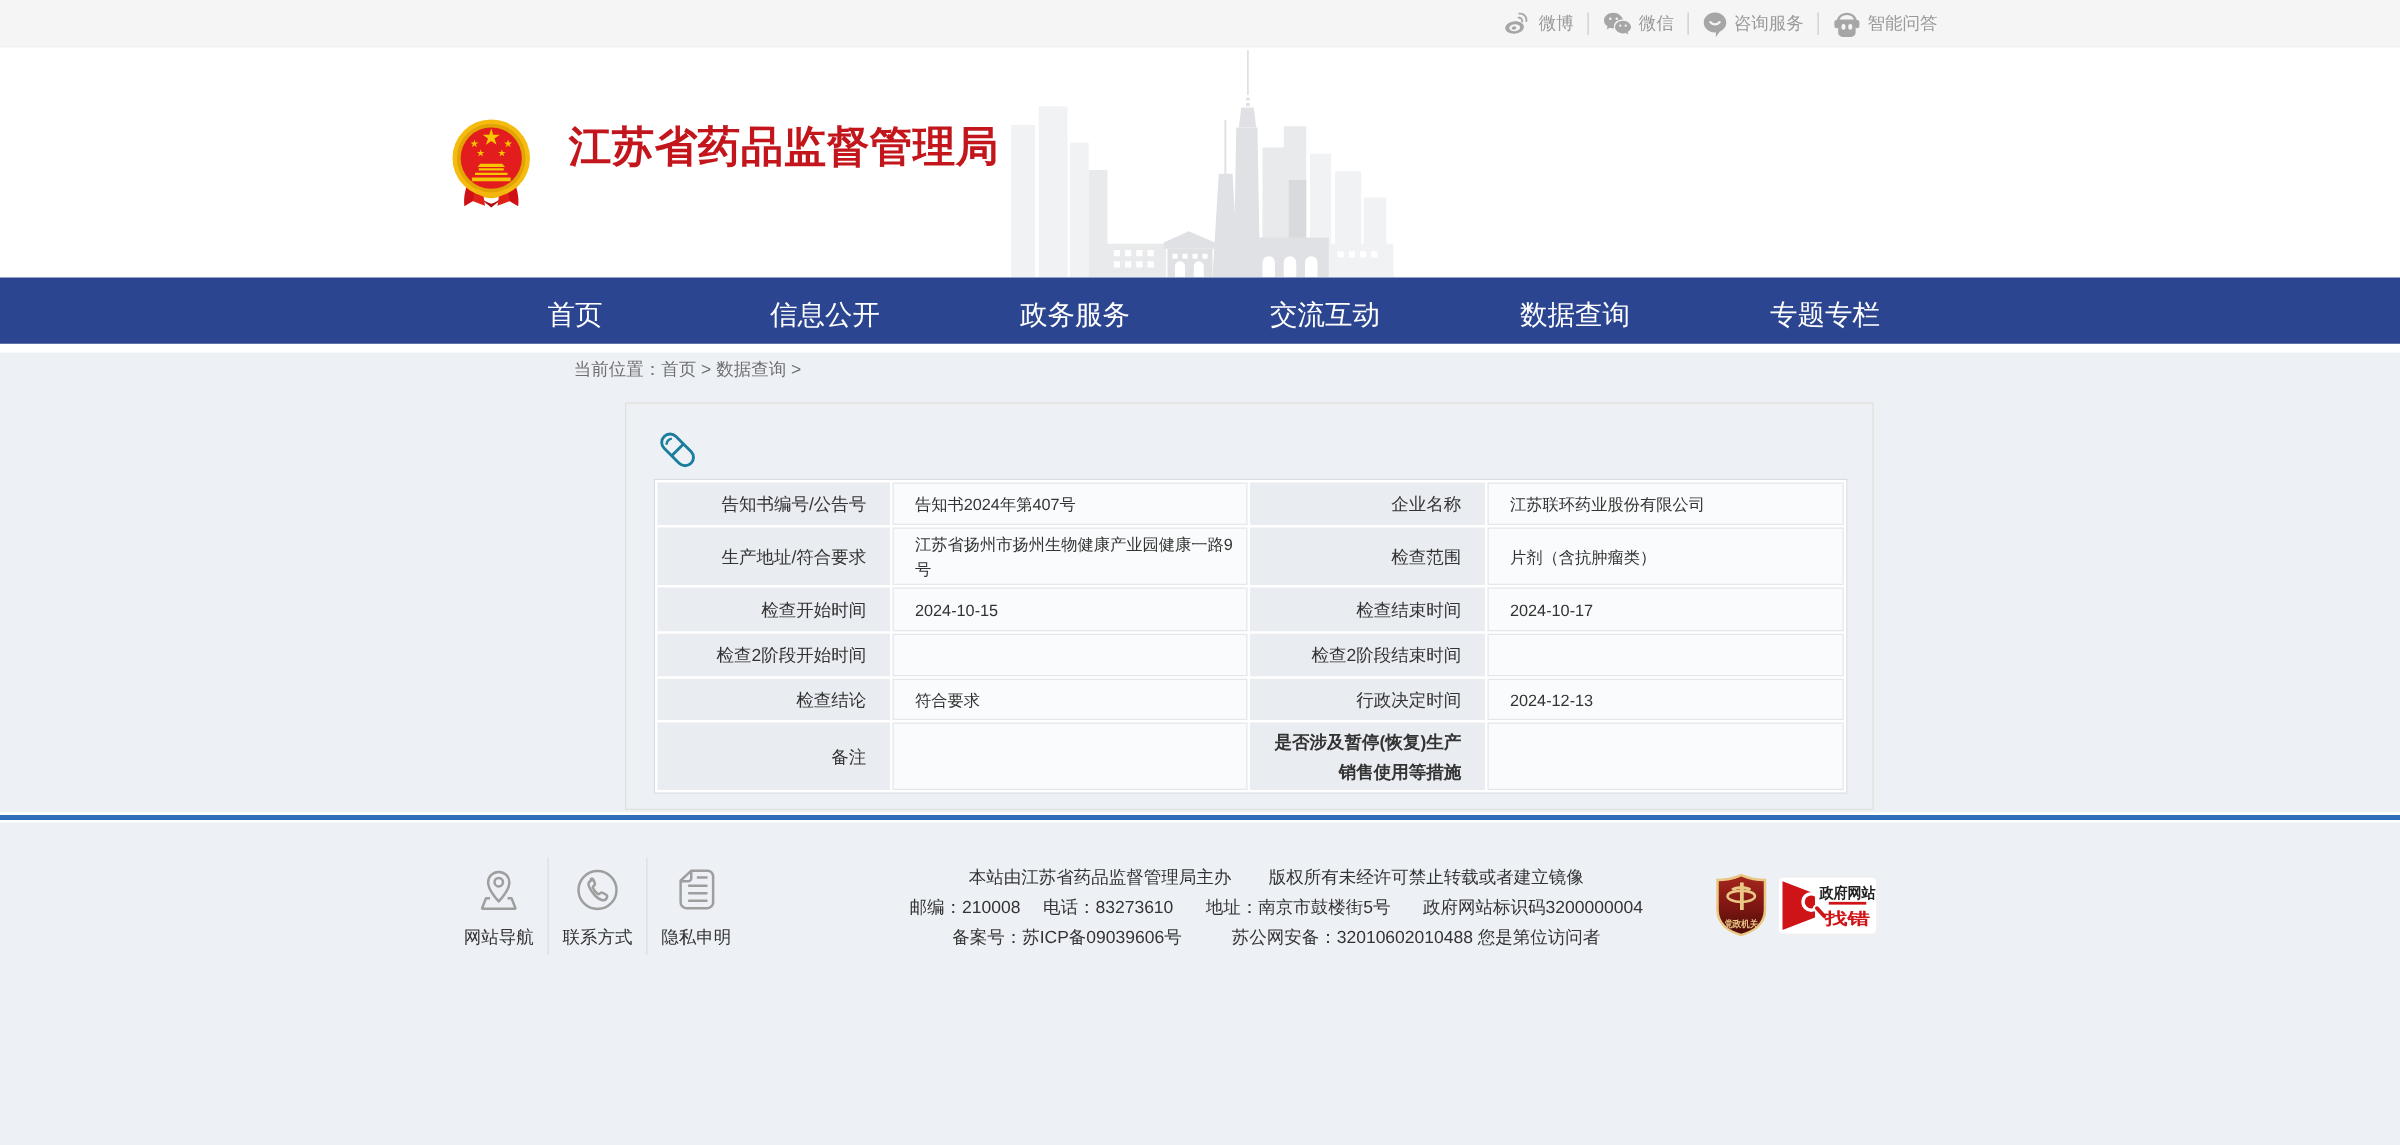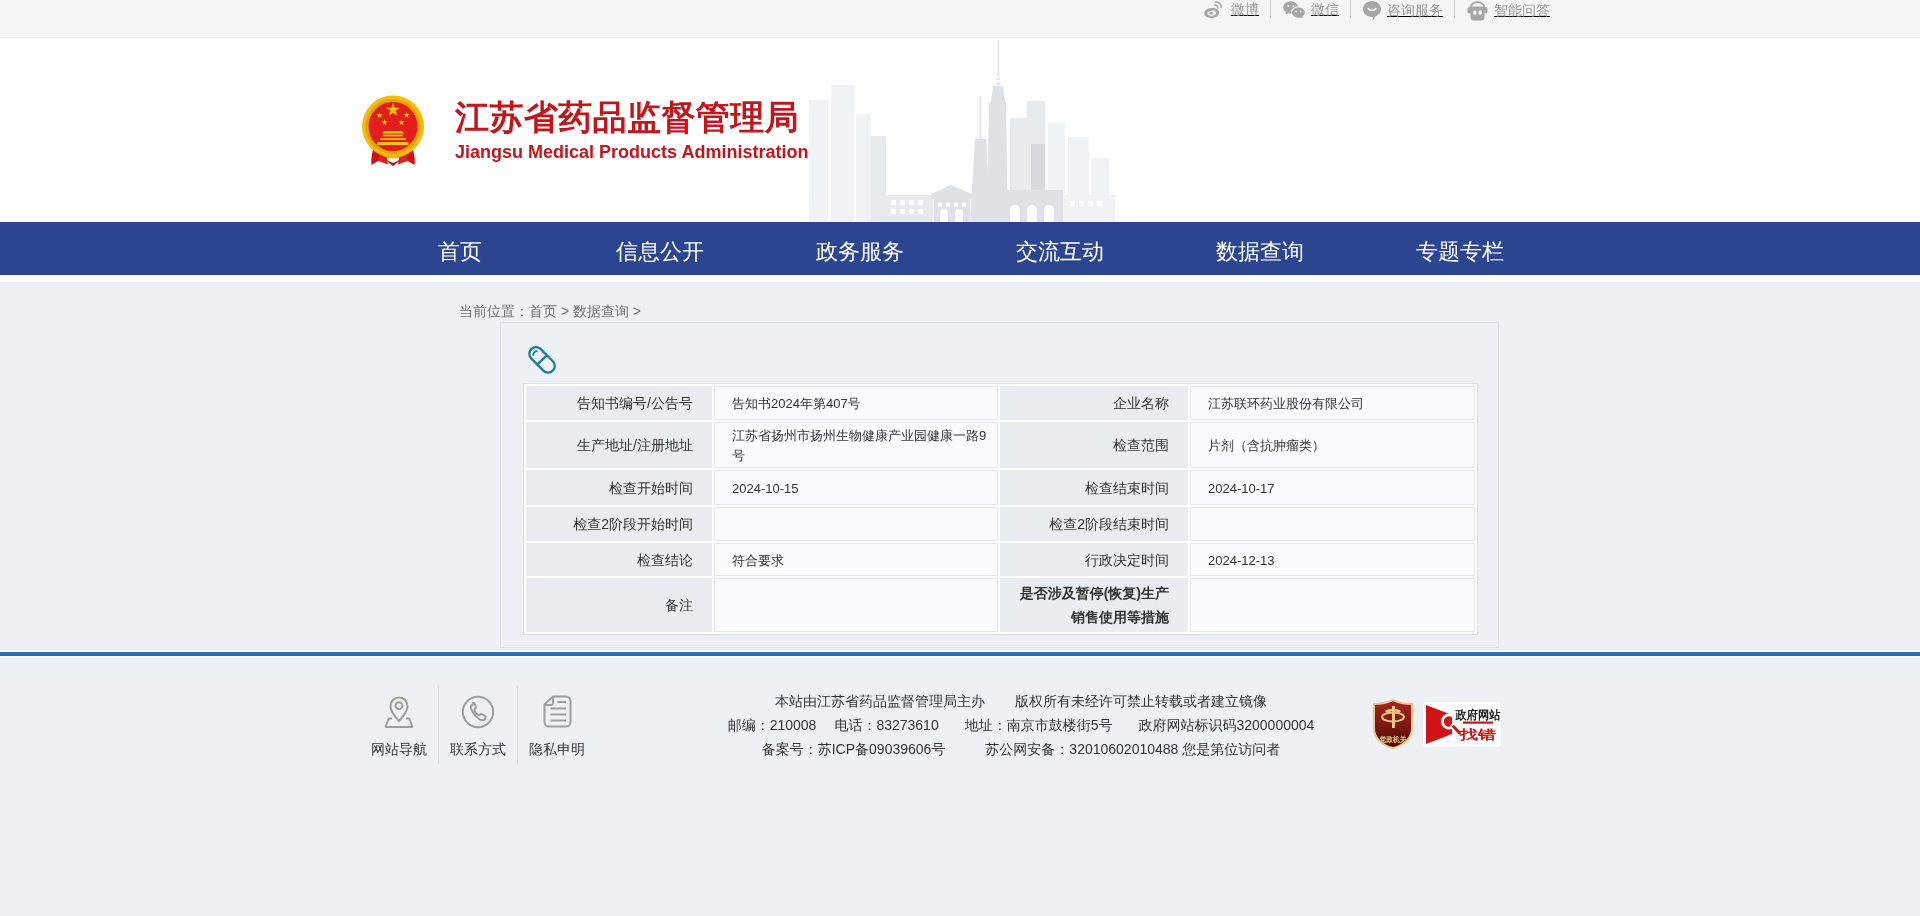--- a/index.html
+++ b/index.html
@@ -2,40 +2,40 @@
 <html lang="zh"><head>
 <meta charset="utf-8">
 <style>
 * { margin:0; padding:0; box-sizing:border-box; }
 html,body { width:1920px; height:916px; overflow:hidden; }
 body { font-family:"Liberation Sans",sans-serif; }
 #page { position:relative; width:1920px; height:916px; background:#fff; }
 
 
 .topbar { position:absolute; left:0; top:0; width:1920px; height:38px; background:#f5f5f5; border-bottom:1px solid #ebebeb; }
-.topbar .inner { width:1200px; margin:0 auto; height:38px; display:flex; justify-content:flex-end; align-items:flex-start; padding-right:10px;text-decoration:underline; }
+.topbar .inner { width:1200px; margin:0 auto; height:38px; display:flex; justify-content:flex-end; align-items:center; padding-right:10px; }
 .tlink { display:flex; align-items:center; color:#999; font-size:14px; }
 .tlink svg { margin-right:5px; }
 .tsep { width:1px; height:18px; background:#ccc; margin:0 11px; }
 
 
 .header { position:absolute; left:0; top:38px; width:1920px; height:184px; background:#fff; overflow:hidden; }
 .emblem { position:absolute; left:360px; top:57px; }
 .zhtitle { position:absolute; left:455px; top:57px; font-size:34px; font-weight:bold; color:#c3161c; letter-spacing:0.4px; white-space:nowrap; }
 .entitle { position:absolute; left:455px; top:104px; font-size:18px; font-weight:bold; color:#c3161c; white-space:nowrap; }
 .skyline { position:absolute; left:805px; bottom:0; }
 
 
 .nav { position:absolute; left:0; top:222px; width:1920px; height:53px; background:#2b4590; }
 .nav ul { width:1200px; margin:0 auto; list-style:none; font-size:0; }
 .nav li { display:inline-block; width:200px; height:60px; line-height:60px; text-align:center; font-size:22px; color:#fff; }
 
 
 .main { position:absolute; left:0; top:282px; width:1920px; height:368px; background:#edf1f6; }
-.crumb { position:absolute; left:459px; top:21px; font-size:14px; color:#6f6f6f; }
+.crumb { position:absolute; left:459px; top:5px; font-size:14px; color:#6f6f6f; }
 .card { position:absolute; left:460px; top:40px; width:999px; height:326px; border:1px solid #e0dfda;margin-left:40px; }
 .pill { position:absolute; left:25px; top:21px; }
 table.tb { position:absolute; left:22px; top:60px; width:955px; border-collapse:separate; border-spacing:2px; background:#fff; table-layout:fixed; border:1px solid #d8dde3; }
 .tb td { vertical-align:middle; line-height:20px; }
 .tb .lb { background:#e9ecf0; text-align:right; padding:0 19px 0 6px; color:#333; font-size:14px; }
 .tb .vl { background:#fafbfc; text-align:left; padding:2px 10px 0 17px; color:#333; font-size:13px; border:1px solid #e3e8ec; }
 
 
 .bluebar { position:absolute; left:0; top:650px; width:1920px; height:8px; background:#fff; }
 .bluebar i { display:block; margin-top:2px; height:4px; background:#2f6db8; }
@@ -164,21 +164,20 @@
         <path transform="translate(24.5 27.5) scale(3.2)" d="M0 -1 L0.2245 -0.309 0.951 -0.309 0.363 0.118 0.588 0.809 0 0.382 -0.588 0.809 -0.363 0.118 -0.951 -0.309 -0.2245 -0.309 Z"></path>
         <path transform="translate(41.5 27.5) scale(3.2)" d="M0 -1 L0.2245 -0.309 0.951 -0.309 0.363 0.118 0.588 0.809 0 0.382 -0.588 0.809 -0.363 0.118 -0.951 -0.309 -0.2245 -0.309 Z"></path>
         <path d="M22 38.6 l2.2-2.6 h17.6 l2.2 2.6 z"></path>
         <rect x="23" y="39.6" width="20" height="1.8"></rect>
         <rect x="20" y="43.2" width="26" height="1.8"></rect>
         <rect x="17.5" y="47" width="31" height="3"></rect>
       </g>
       <path d="M21.5 55.5 Q33 63.5 44.5 55.5 L44.5 59.5 Q33 67.5 21.5 59.5 Z" fill="#f2b60c"></path>
     </svg>
     <div class="zhtitle">江苏省药品监督管理局</div>
-    <div class="entitle">Jiangsu Medical Products Administration</div>
   </div>
 
   <div class="nav">
     <ul>
       <li>首页</li><li>信息公开</li><li>政务服务</li><li>交流互动</li><li>数据查询</li><li>专题专栏</li>
     </ul>
   </div>
 
   <div class="main">
     <div class="crumb">当前位置：首页&nbsp;&gt;&nbsp;数据查询&nbsp;&gt;</div>
@@ -198,21 +197,21 @@
             <col style="width:285px">
           </colgroup>
         <tbody>
             <tr style="height:34px">
           <td class="lb">告知书编号/公告号</td>
               <td class="vl">告知书2024年第407号</td>
           <td class="lb">企业名称</td>
               <td class="vl">江苏联环药业股份有限公司</td>
         </tr>
         <tr style="height:46px">
-          <td class="lb">生产地址/注册地址</td>
+          <td class="lb">生产地址/符合要求</td>
               <td class="vl">江苏省扬州市扬州生物健康产业园健康一路9号</td>
           <td class="lb">检查范围</td>
               <td class="vl">片剂（含抗肿瘤类）</td>
         </tr>
         <tr style="height:35px">
           <td class="lb">检查开始时间</td>
               <td class="vl">2024-10-15</td>
           <td class="lb">检查结束时间</td>
               <td class="vl">2024-10-17</td>
         </tr>

